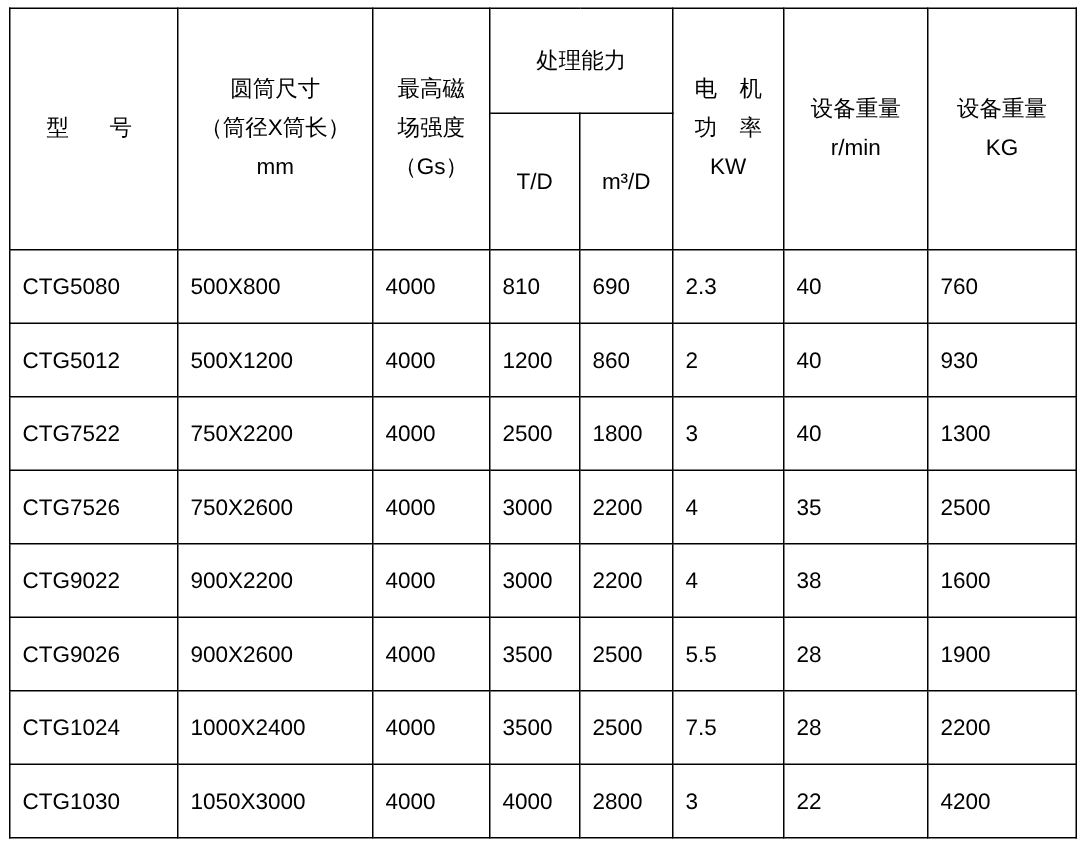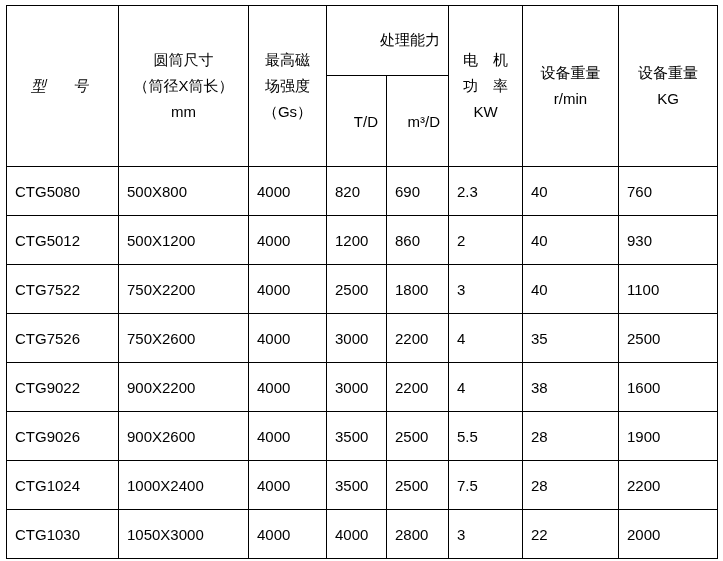--- a/index.html
+++ b/index.html
@@ -30,28 +30,27 @@
     padding: 0 8px;
   }
   
   .hdr {
     text-align: center;
     line-height: 1.75;
     height: 160px;
   }
   .hdr-model {
     letter-spacing: 6px;
-    font-style: italic;
   }
   .hdr-sub {
-    text-align: right;
+    text-align: center;
     height: 88px;
   }
   .hdr-top {
-    text-align: right;
+    text-align: center;
     height: 68px;
   }
   
   .spec-table tbody td {
     height: 48px;
     text-align: left;
   }
   
   col.c-model { width: 112px; }
   col.c-size  { width: 130px; }
@@ -108,21 +107,21 @@
     <tr>
       <td class="hdr-sub">T/D</td>
       <td class="hdr-sub nowrap">m³/D</td>
     </tr>
   </thead>
   <tbody>
     <tr>
       <td>CTG5080</td>
       <td>500X800</td>
       <td>4000</td>
-      <td>820</td>
+      <td>810</td>
       <td>690</td>
       <td>2.3</td>
       <td>40</td>
       <td>760</td>
     </tr>
     <tr>
       <td>CTG5012</td>
       <td>500X1200</td>
       <td>4000</td>
       <td>1200</td>
@@ -132,21 +131,21 @@
       <td>930</td>
     </tr>
     <tr>
       <td>CTG7522</td>
       <td>750X2200</td>
       <td>4000</td>
       <td>2500</td>
       <td>1800</td>
       <td>3</td>
       <td>40</td>
-      <td>1100</td>
+      <td>1300</td>
     </tr>
     <tr>
       <td>CTG7526</td>
       <td>750X2600</td>
       <td>4000</td>
       <td>3000</td>
       <td>2200</td>
       <td>4</td>
       <td>35</td>
       <td>2500</td>
@@ -182,16 +181,16 @@
       <td>2200</td>
     </tr>
     <tr>
       <td>CTG1030</td>
       <td>1050X3000</td>
       <td>4000</td>
       <td>4000</td>
       <td>2800</td>
       <td>3</td>
       <td>22</td>
-      <td>2000</td>
+      <td>4200</td>
     </tr>
   </tbody>
 </table>
 
 </body></html>

